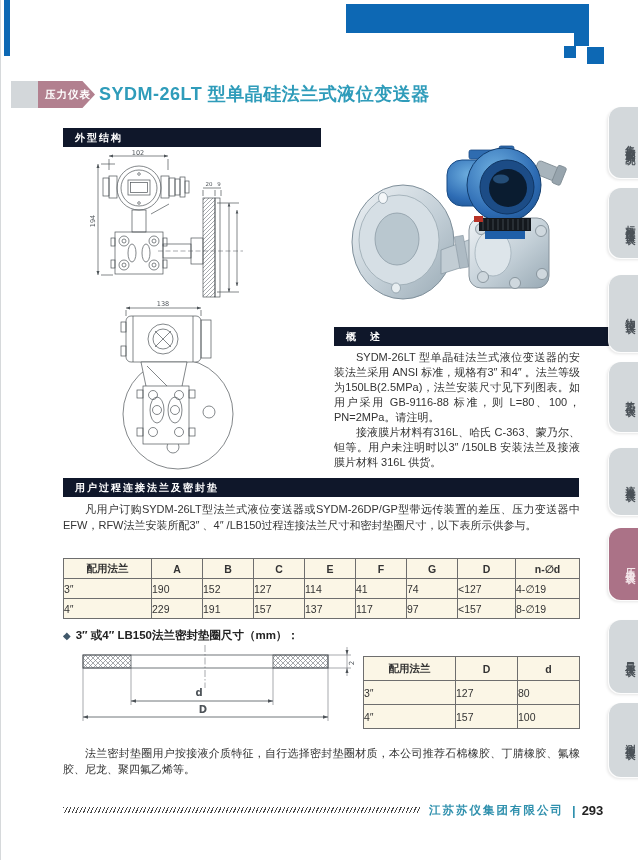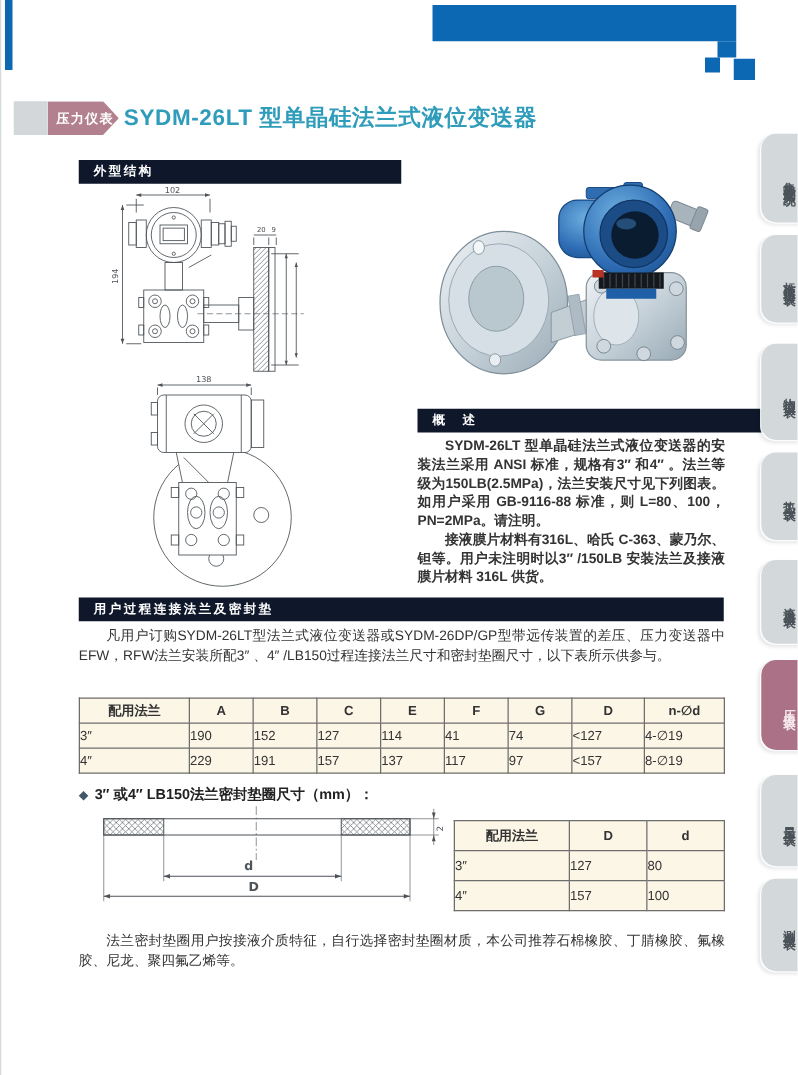--- a/index.html
+++ b/index.html
@@ -39,21 +39,21 @@
   .sec-process{left:62px; top:478px; width:516px;}
   
   .drawing1{position:absolute; left:62px; top:148px;}
   .drawing2{position:absolute; left:62px; top:298px;}
   .photo{position:absolute; left:340px; top:132px;}
   .gasket{position:absolute; left:62px; top:643px;}
   svg text{font-family:"DejaVu Sans",sans-serif; fill:#4d5358;}
   
   .overview-text{
     position:absolute; left:333px; top:350px; width:246px;
-    font-size:11px; line-height:15px; text-align:justify; color:#333;font-weight:bold;
+    font-size:11px; line-height:15px; text-align:justify; color:#333;
   }
   .overview-text p{margin:0; text-indent:2em;}
   .process-intro{
     position:absolute; left:62px; top:501px; width:517px;
     font-size:11px; line-height:16px; text-align:justify; color:#333; text-indent:2em; margin:0;
   }
   .bullet-line{
     position:absolute; left:62px; font-size:11.5px; font-weight:bold; color:#222;
   }
   .bullet1{top:540px;} .bullet2{top:628px;}
@@ -415,20 +415,26 @@
     <tr>
       <td>4″</td>
       <td>157</td>
       <td>100</td>
     </tr>
   </tbody>
     </table>
 
   <p class="note-text">法兰密封垫圈用户按接液介质特征，自行选择密封垫圈材质，本公司推荐石棉橡胶、丁腈橡胶、氟橡胶、尼龙、聚四氟乙烯等。</p>
 
+  <div class="footer">
+    <div class="hatch"></div>
+    <span class="company">江苏苏仪集团有限公司</span>
+    <span class="sep">|</span>
+    <span class="pagenum">293</span>
+  </div>
 
   <div class="tab tab0">
       <span>集散控制系统</span>
     </div>
   <div class="tab tab1">
       <span>标准仪器仪表</span>
     </div>
   <div class="tab tab2">
       <span>物位仪表</span>
     </div>

